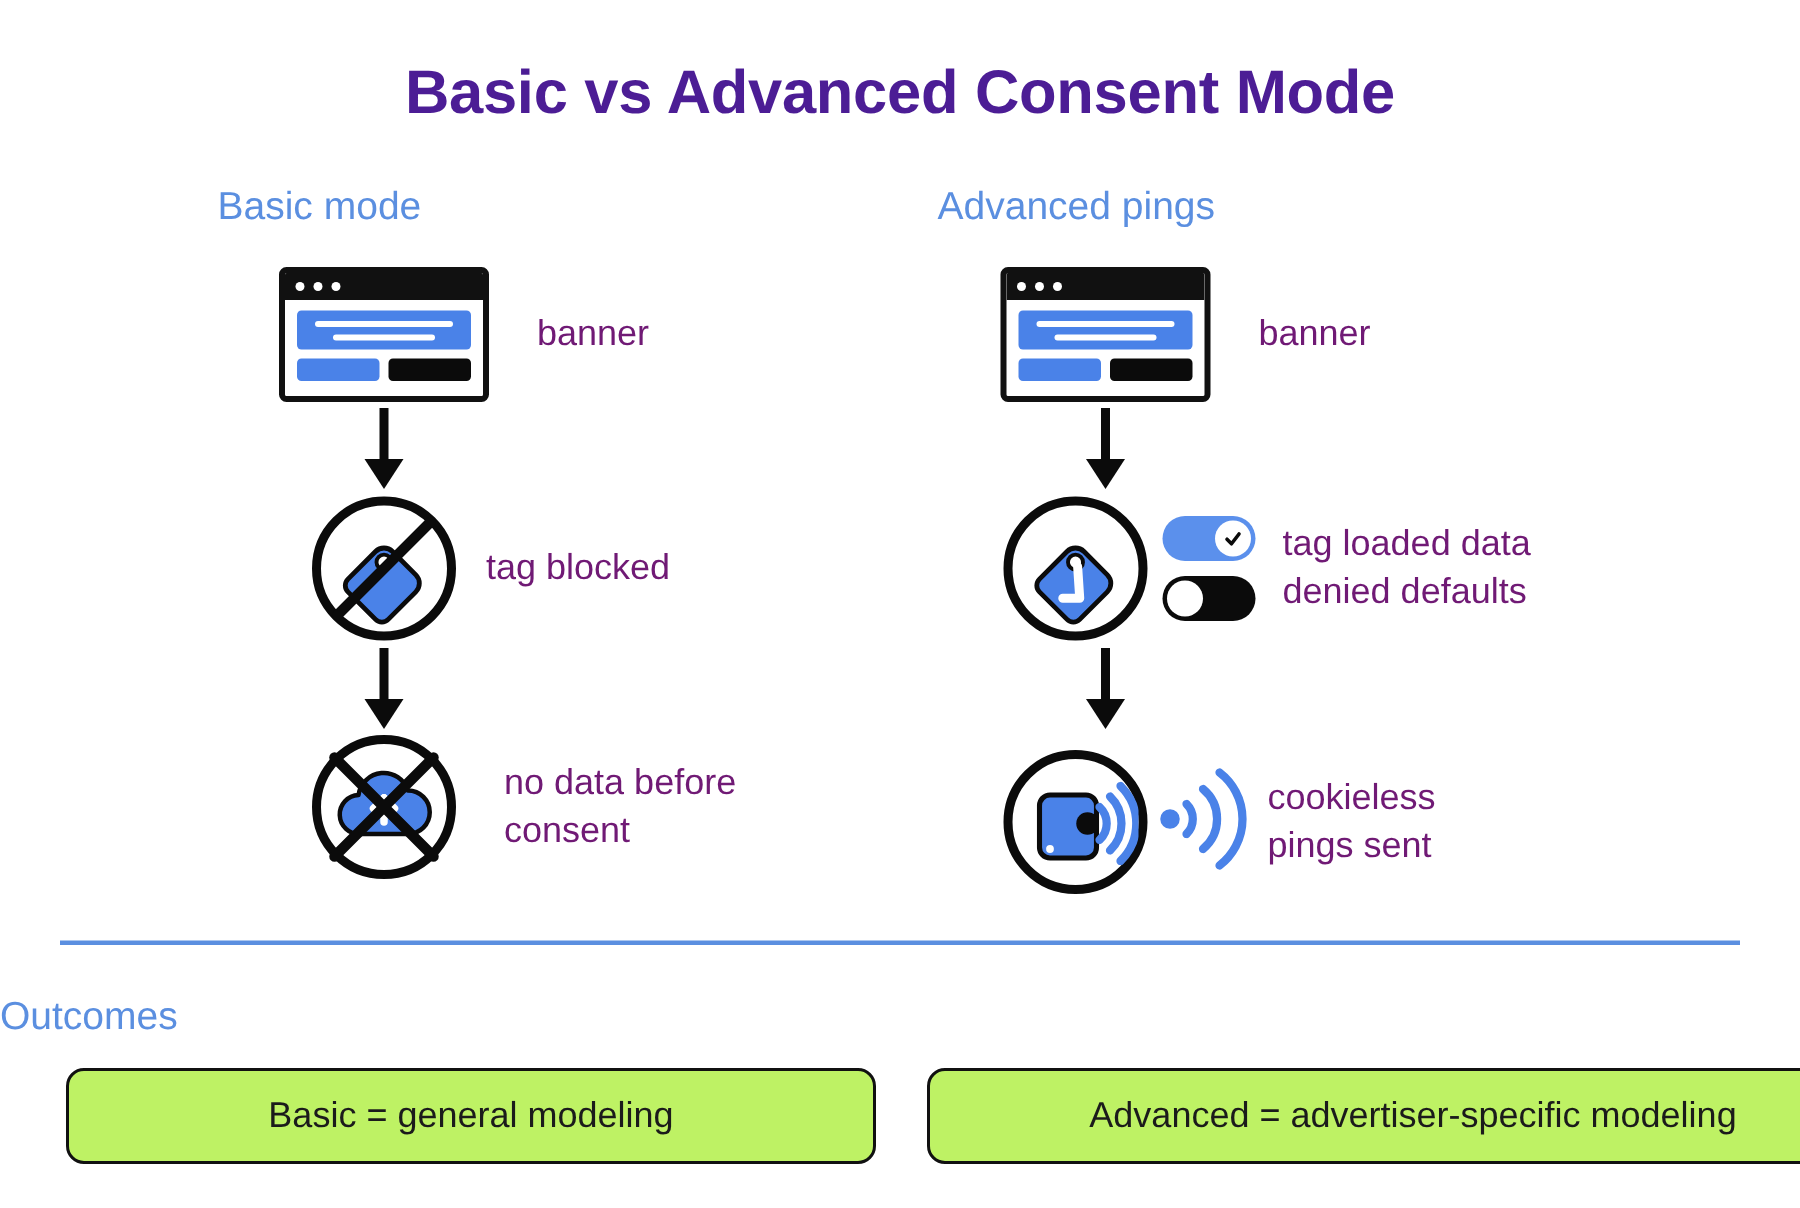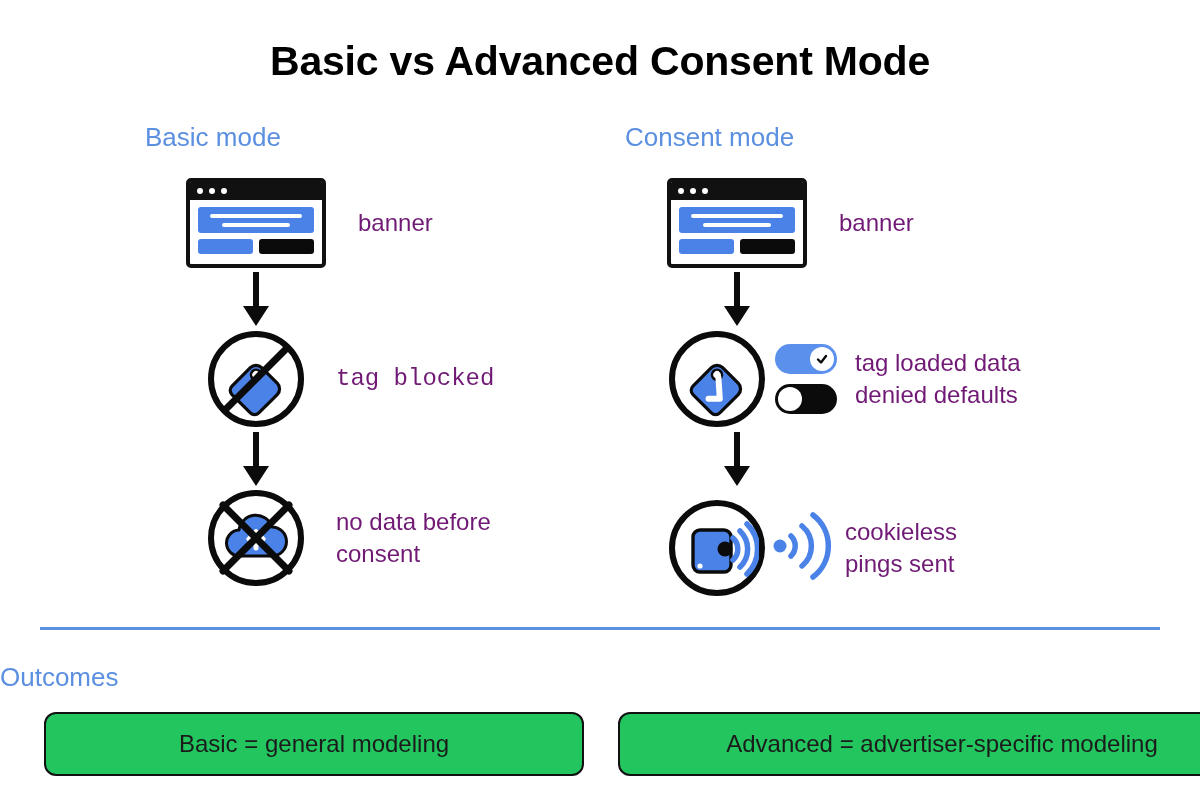--- a/index.html
+++ b/index.html
@@ -22,21 +22,21 @@
   }
   
   .title {
     position: absolute;
     top: 38px;
     left: 0;
     width: 1200px;
     text-align: center;
     font-size: 41px;
     font-weight: bold;
-    color: #000000;
+    color: #4c1d95;
     letter-spacing: -0.2px;
   }
   
   .col-head {
     position: absolute;
     top: 122px;
     font-size: 26px;
     font-weight: 500;
     color: #5b8fe0;
     text-align: left;
@@ -174,40 +174,40 @@
     text-align: left;
     font-size: 26px;
     color: #5b8fe0;
   }
   .outcome-box {
     position: absolute;
     top: 712px;
     height: 64px;
     border: 2.5px solid #111;
     border-radius: 12px;
-    background: #22c55e;
+    background: #bef264;
     box-sizing: border-box;
     display: flex;
     align-items: center;
     justify-content: center;
     font-size: 24px;
     color: #1b1b1b;
   }
   .outcome-box.left  { left: 44px;  width: 540px; }
   .outcome-box.right { left: 618px; width: 648px; }
 </style>
 </head>
 <body>
 
 <div class="page">
 
   <div class="title">Basic vs Advanced Consent Mode</div>
 
   <div class="col-head basic">Basic mode</div>
-  <div class="col-head advanced">Consent mode</div>
+  <div class="col-head advanced">Advanced pings</div>
 
   <div class="row" style="left:186px; top:178px;">
     <div class="banner-ico">
       <div class="banner-bar">
         <span class="banner-dot"></span>
         <span class="banner-dot"></span>
         <span class="banner-dot"></span>
       </div>
       <div class="banner-body">
         <div class="banner-block">
@@ -233,21 +233,21 @@
   <div class="row" style="left:208px; top:331px;">
     <div class="circ">
       <svg width="84" height="84" viewBox="0 0 84 84">
         <g transform="rotate(-45 42 42)">
           <path d="M20 30 h26 a8 8 0 0 1 8 8 v22 a8 8 0 0 1 -8 8 h-26 a6 6 0 0 1 -6 -6 v-26 a6 6 0 0 1 6 -6 z" fill="#4a82e8" stroke="#0b0b0b" stroke-width="3.2" stroke-linejoin="round"></path>
           <circle cx="45" cy="39" r="5" fill="#ffffff" stroke="#0b0b0b" stroke-width="2.6"></circle>
         </g>
         <line x1="11" y1="73" x2="73" y2="11" stroke="#0b0b0b" stroke-width="7" stroke-linecap="round"></line>
       </svg>
     </div>
-    <div class="label" style="margin-left:32px;font-family:Liberation Mono, monospace;">tag blocked</div>
+    <div class="label" style="margin-left:20px;">tag blocked</div>
   </div>
 
   <div class="arrow" style="left:239px; top:432px;">
     <svg width="34" height="56" viewBox="0 0 34 56">
       <line x1="17" y1="0" x2="17" y2="40" stroke="#0b0b0b" stroke-width="6"></line>
       <polygon points="17,54 4,34 30,34" fill="#0b0b0b"></polygon>
     </svg>
   </div>
 
   <div class="row" style="left:208px; top:490px;">

